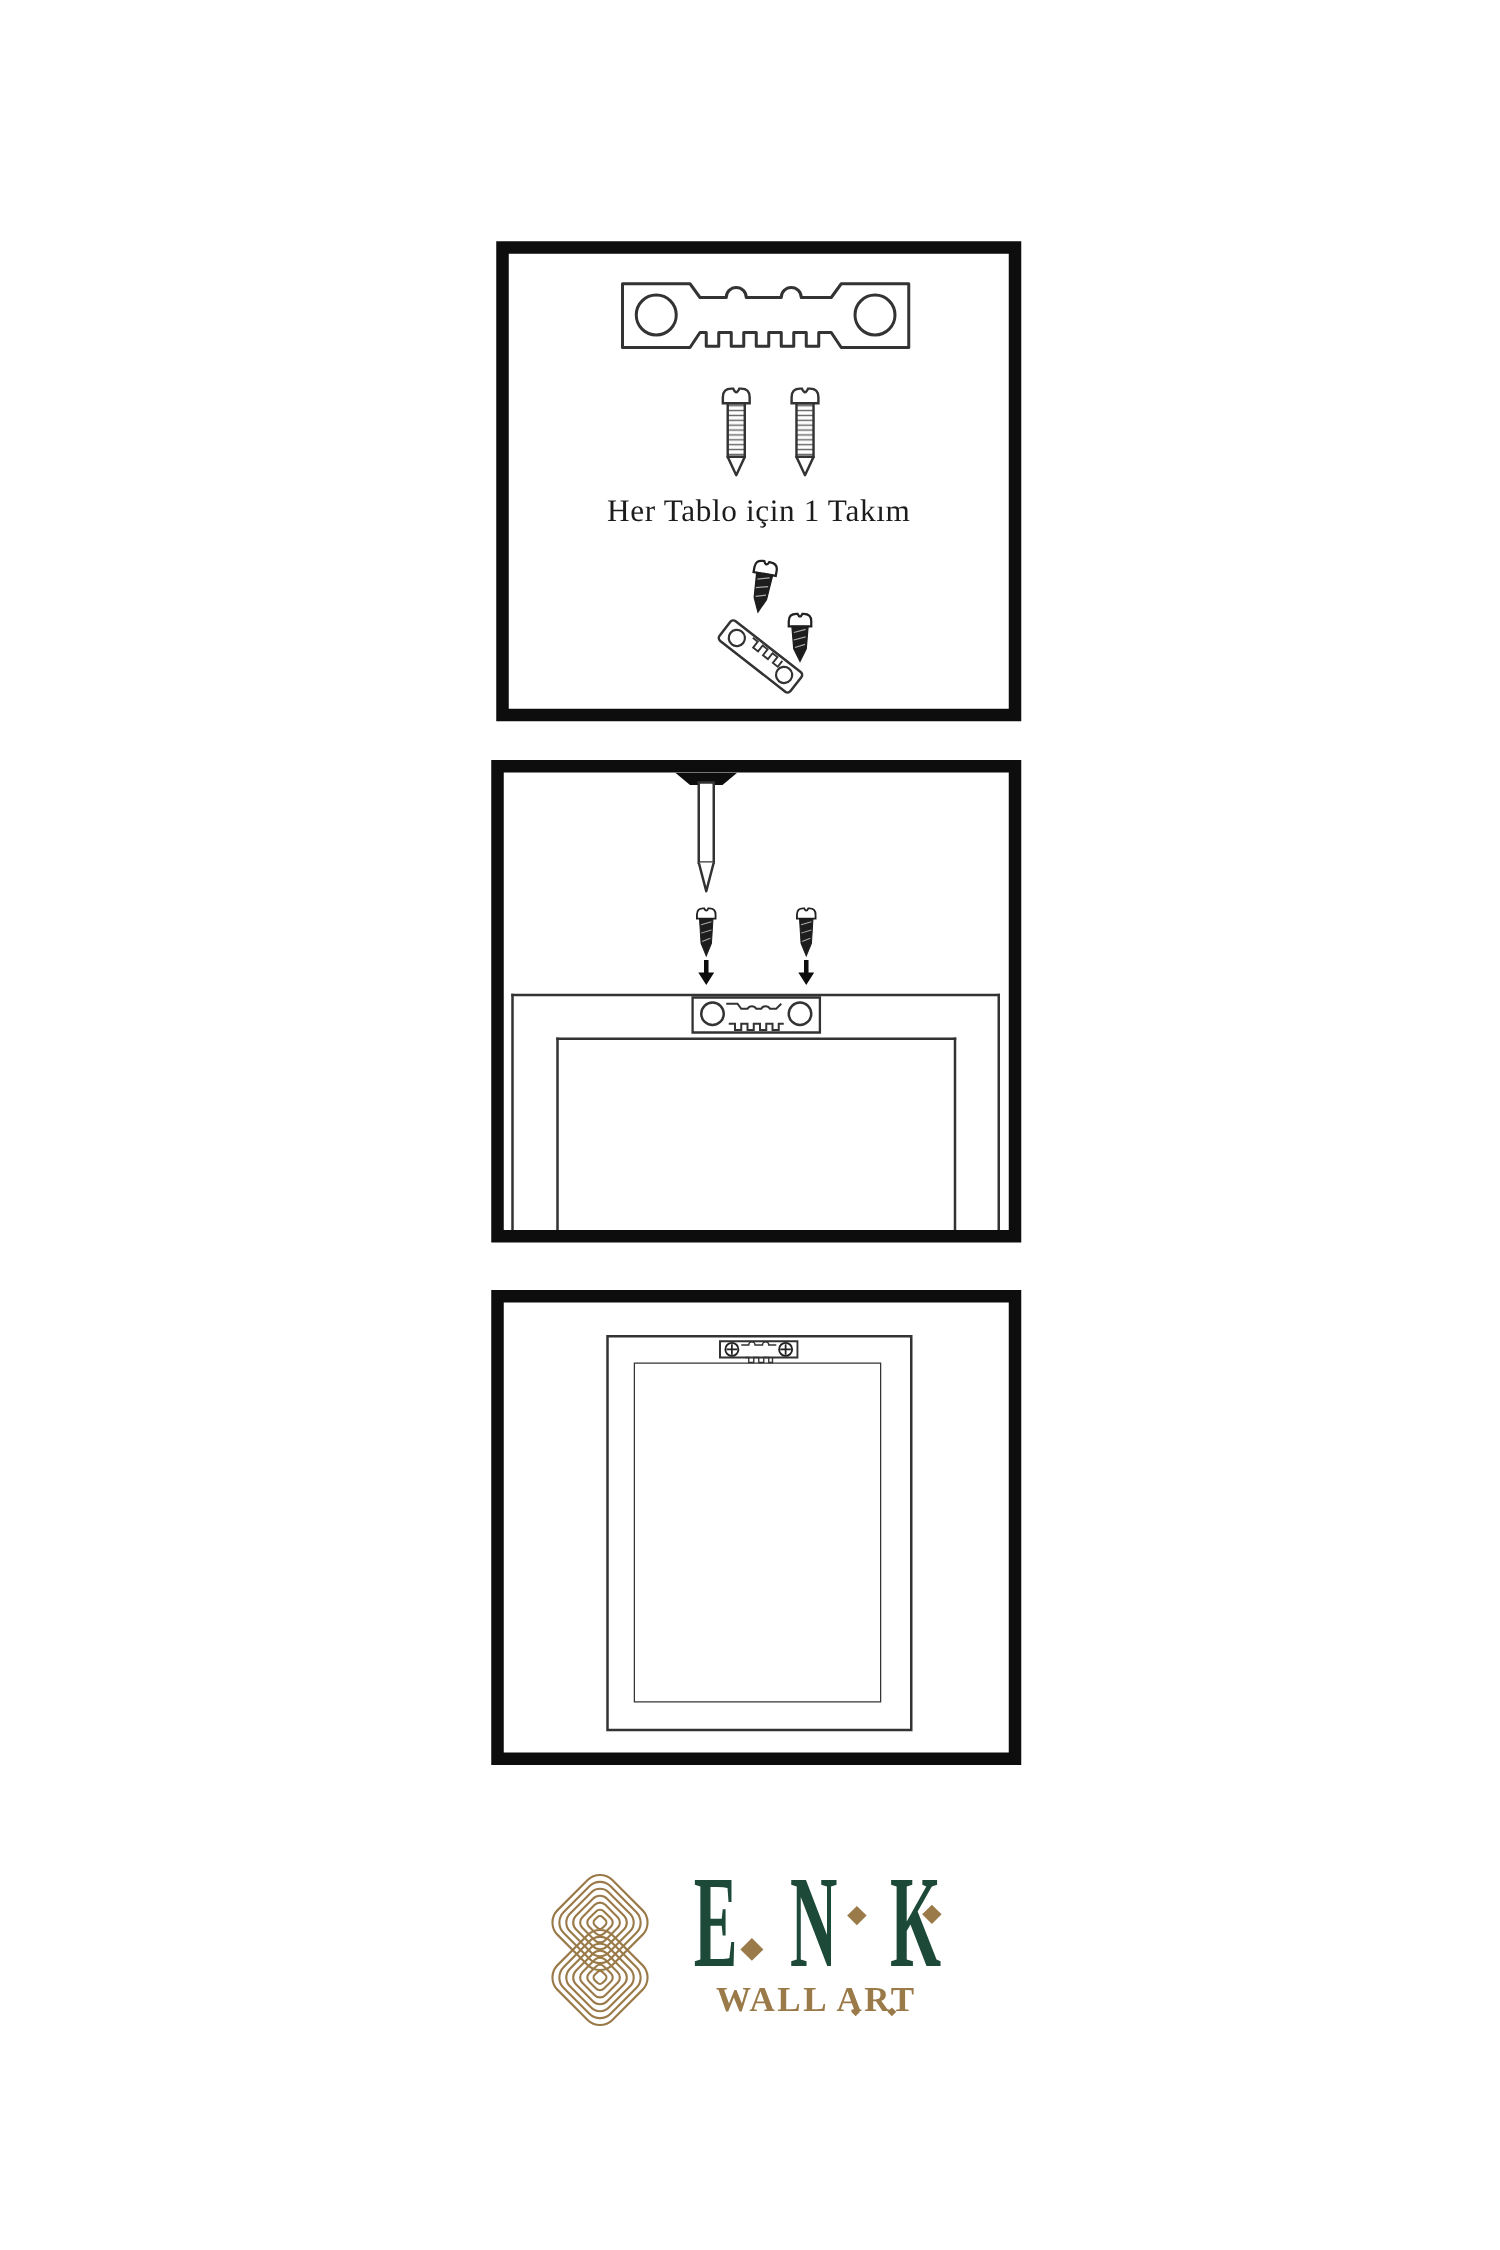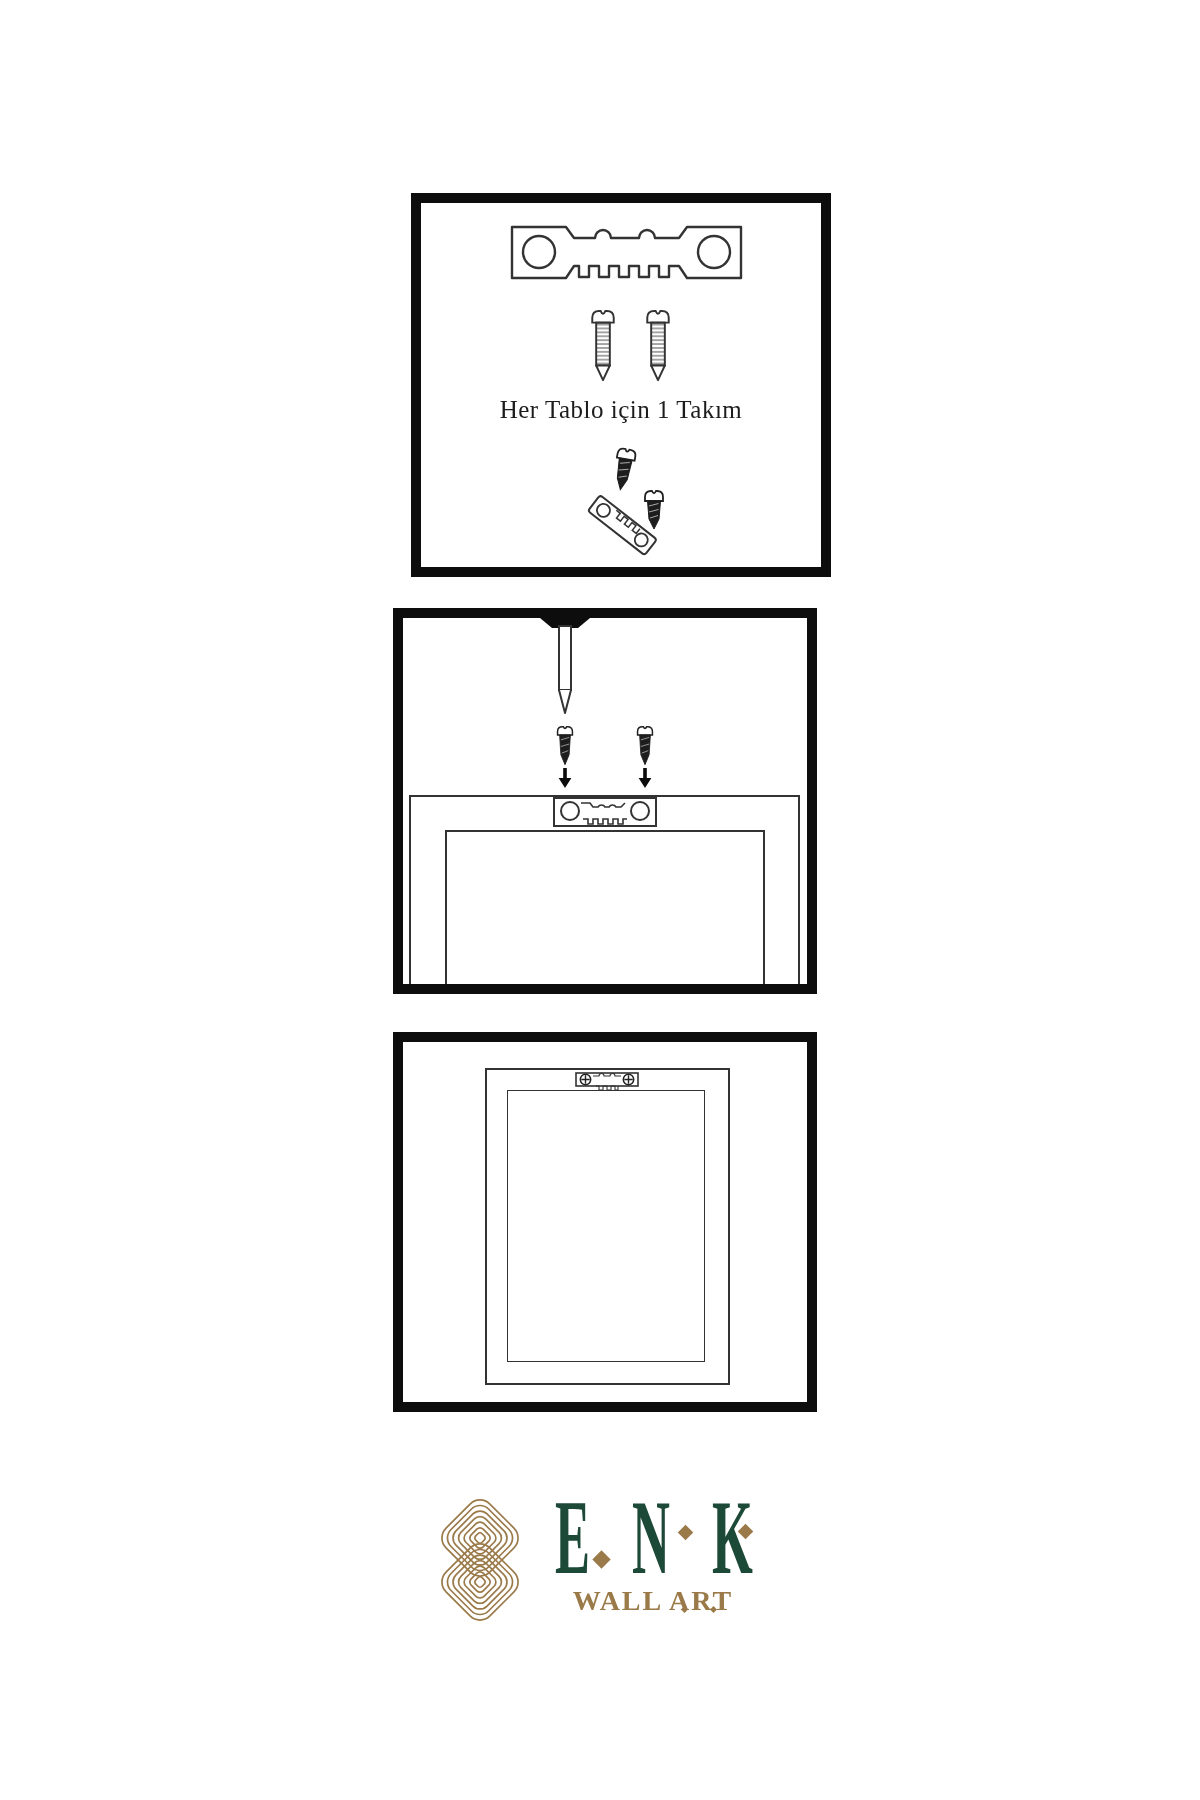--- a/index.html
+++ b/index.html
@@ -6,21 +6,21 @@
     --green:#1d4938; --gold:#9b7a49; --ink:#0d0d0d; --line:#333333; --paper:#ffffff;
   }
   html,body{margin:0;padding:0;background:#fff;}
   .stage{
     position:relative; width:1200px; height:1800px; background:var(--paper);
     font-family:"Liberation Serif", serif; overflow:hidden;
   }
   .panel{
     position:absolute; background:#fff; border:10px solid var(--ink); overflow:hidden;
   }
-  #p1{ left:397px; top:193px; width:400px; height:364px;margin-left:14px; }
+  #p1{ left:397px; top:193px; width:400px; height:364px; }
   #p2{ left:393px; top:608px; width:404px; height:366px; }
   #p3{ left:393px; top:1032px; width:404px; height:360px; }
   .abs{ position:absolute; }
 
   
   .hanger-large{ left:88px; top:22px; width:235px; height:55px; }
   .screw-a{ left:166px; top:104px; width:32px; height:78px; }
   .screw-b{ left:221px; top:104px; width:32px; height:78px; }
   .caption{
     left:0; top:192px; width:100%; text-align:center;

